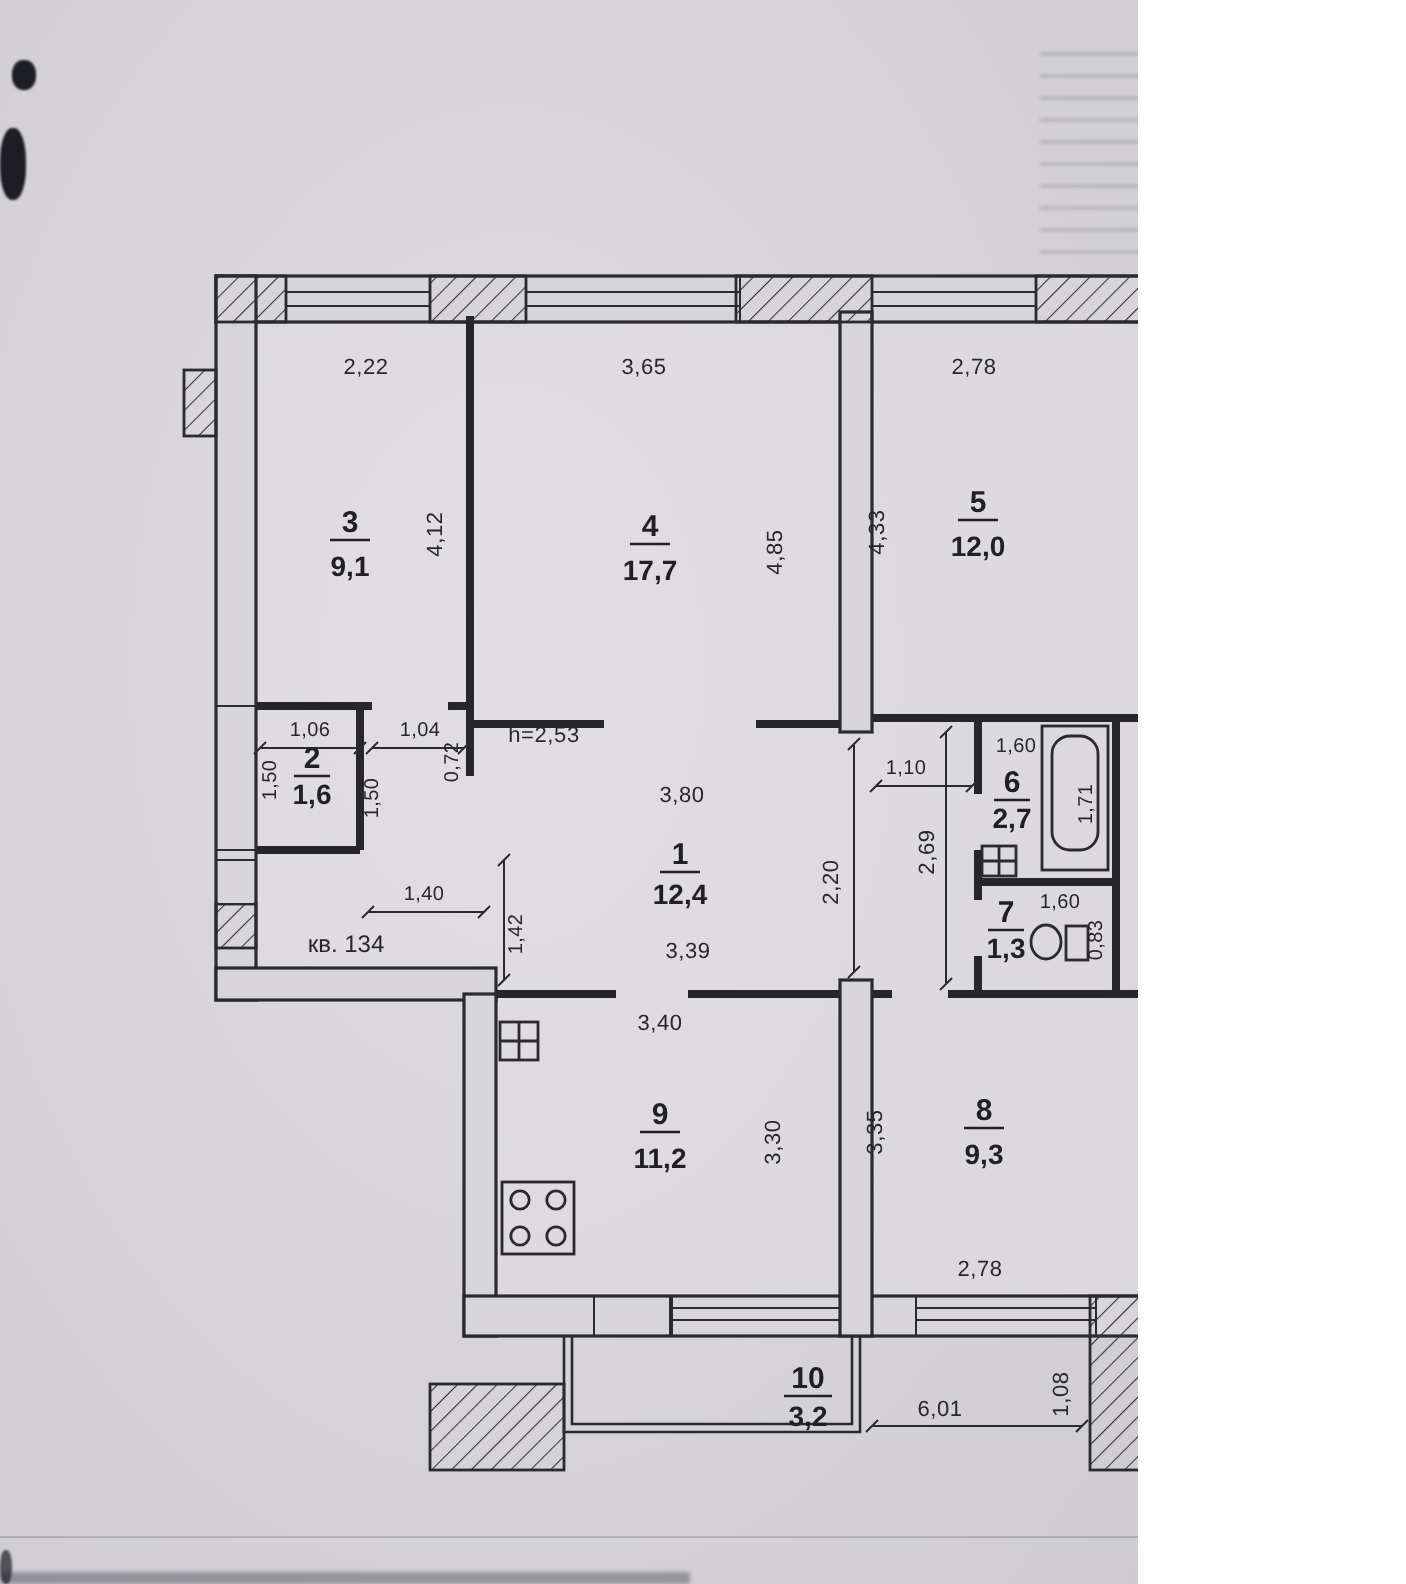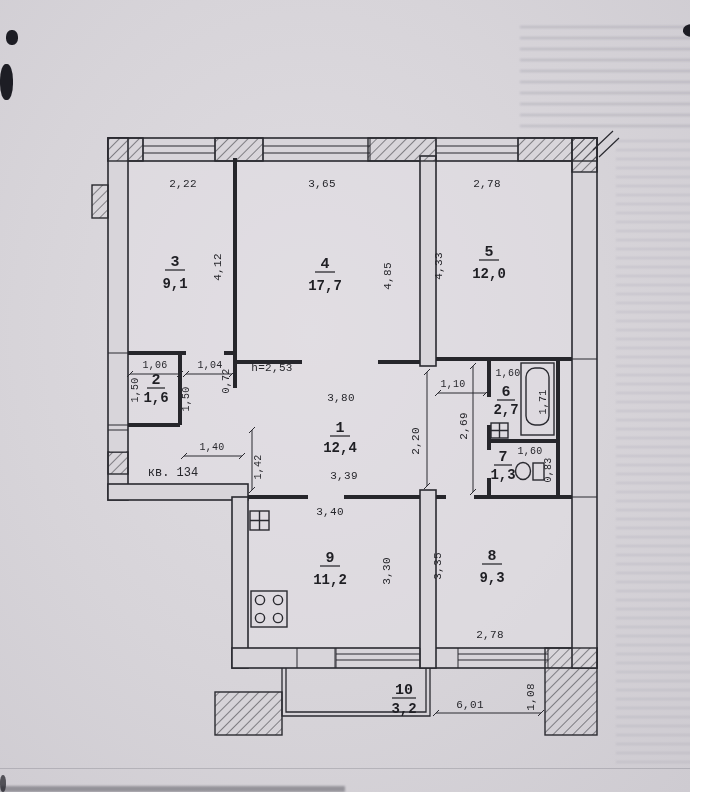--- a/index.html
+++ b/index.html
@@ -1,21 +1,21 @@
 <!DOCTYPE html>
 <html><head>
 <meta charset="utf-8">
 <style>
   html,body{margin:0;padding:0;}
   .page{
     position:relative;
-    width:690px;height:792px;
+    width:569px;height:792px;
     overflow:hidden;
     background: radial-gradient(ellipse at 45% 42%, #e0dde2 0%, #d7d4d9 55%, #cecbd1 100%);
-    font-family:Liberation Mono, monospace;
+    font-family:Liberation Sans, sans-serif;
   }
   svg{position:absolute;left:0;top:0;}
   .blob{position:absolute;background:#1d1d24;border-radius:45%;filter:blur(0.6px);}
   .bleed{position:absolute;pointer-events:none;}
   .bleed-top{
     left:520px;top:26px;width:180px;height:104px;
     background:repeating-linear-gradient(180deg, rgba(86,86,108,0.20) 0 2px, transparent 2px 11px);
     filter:blur(0.8px);
   }
   .bleed-right{

